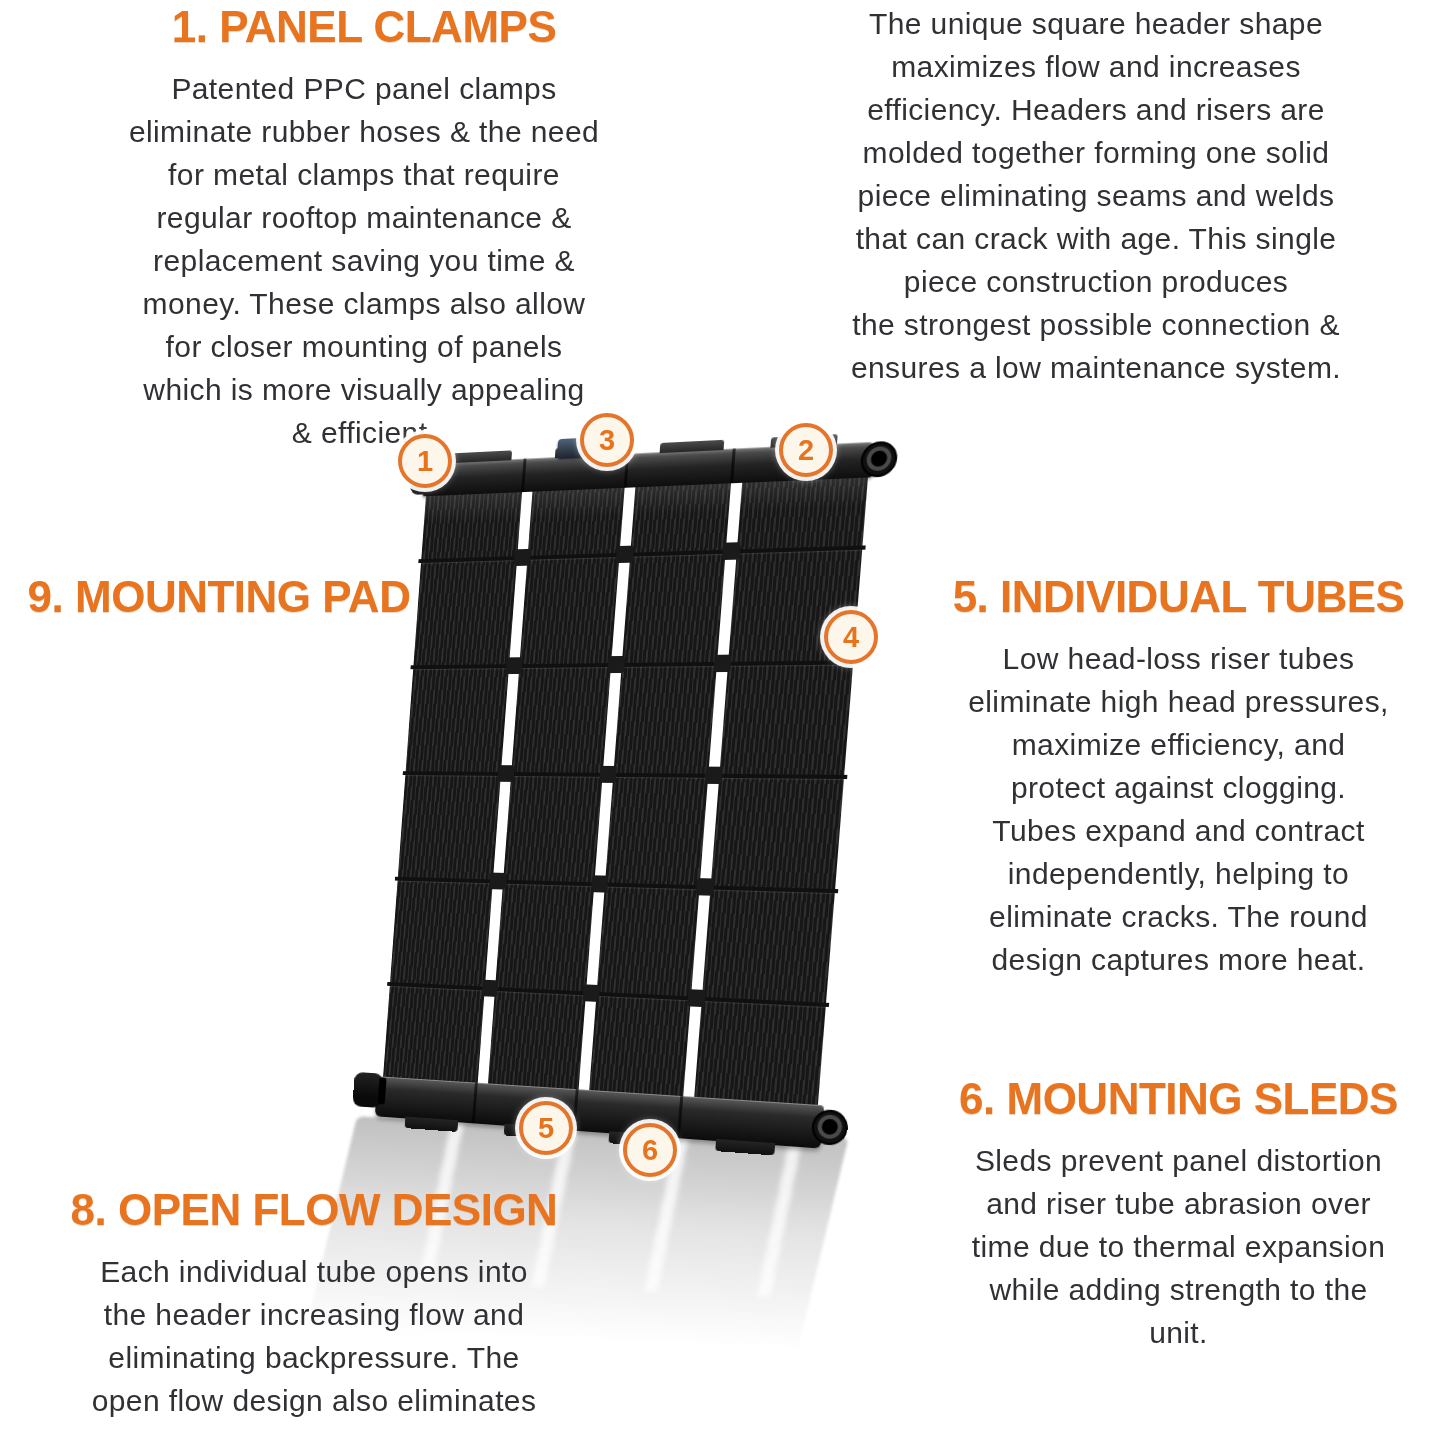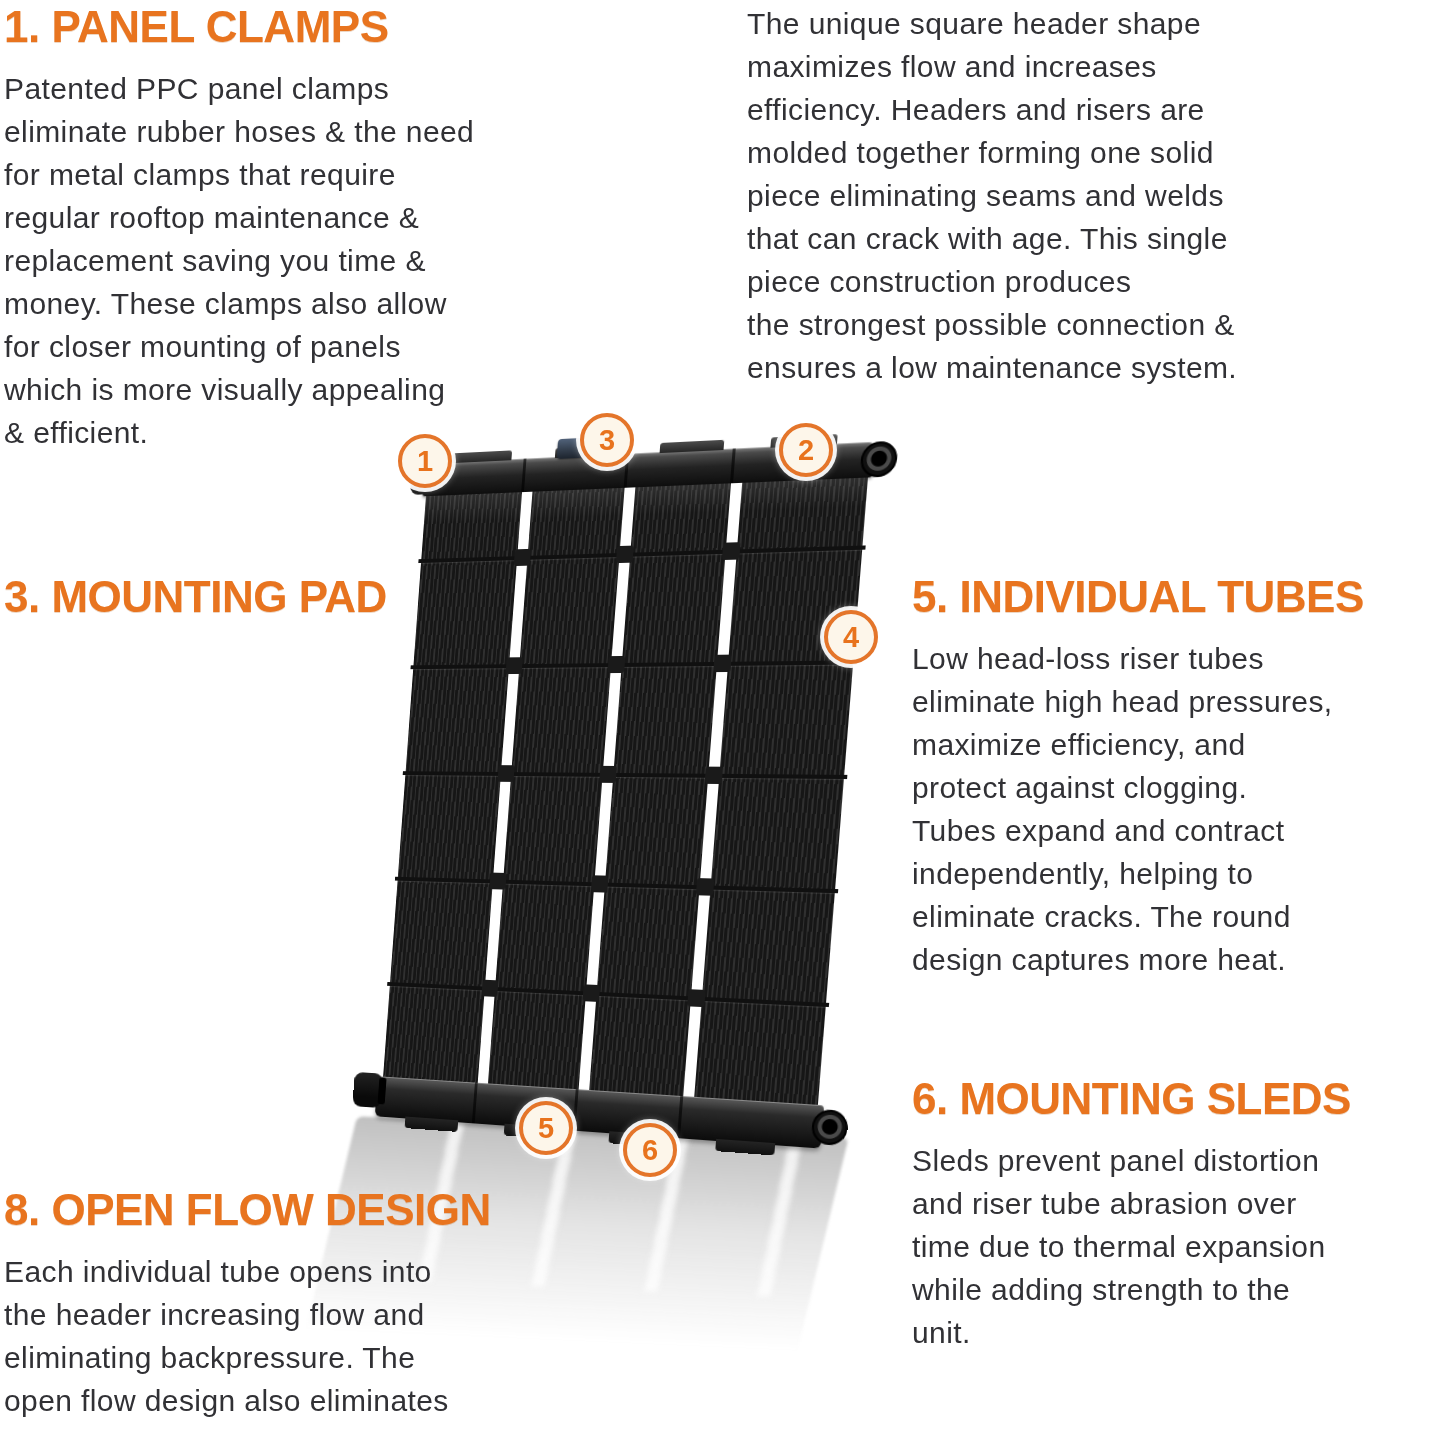--- a/index.html
+++ b/index.html
@@ -1,18 +1,19 @@
 <!DOCTYPE html>
 <html><head>
 <meta charset="utf-8">
 <style>
   html,body{margin:0;padding:0;background:#ffffff;}
   .canvas{
     position:relative;width:1445px;height:1417px;background:#ffffff;overflow:hidden;
     font-family:"Liberation Sans",sans-serif;
+    text-align:center;
   }
   
   .feature{position:absolute;}
   .heading{
     margin:0 0 16px 0;font-family:"Liberation Sans",sans-serif;
     font-weight:800;font-size:44px;line-height:1.12;letter-spacing:-0.5px;
     color:#e8741f;white-space:nowrap;
     text-shadow:0 1px 0 rgba(180,90,20,0.25);
   }
   .body{
@@ -199,21 +200,21 @@
 maximizes flow and increases
 efficiency. Headers and risers are
 molded together forming one solid
 piece eliminating seams and welds
 that can crack with age. This single
 piece construction produces
 the strongest possible connection &amp;
 ensures a low maintenance system.</p>
   </section>
   <section class="feature f3">
-    <h2 class="heading">3. MOUNTING PAD</h2>
+    <h2 class="heading">9. MOUNTING PAD</h2>
   </section>
   <section class="feature f4">
     <h2 class="heading">5. INDIVIDUAL TUBES</h2>
     <p class="body">Low head-loss riser tubes
 eliminate high head pressures,
 maximize efficiency, and
 protect against clogging.
 Tubes expand and contract
 independently, helping to
 eliminate cracks. The round

